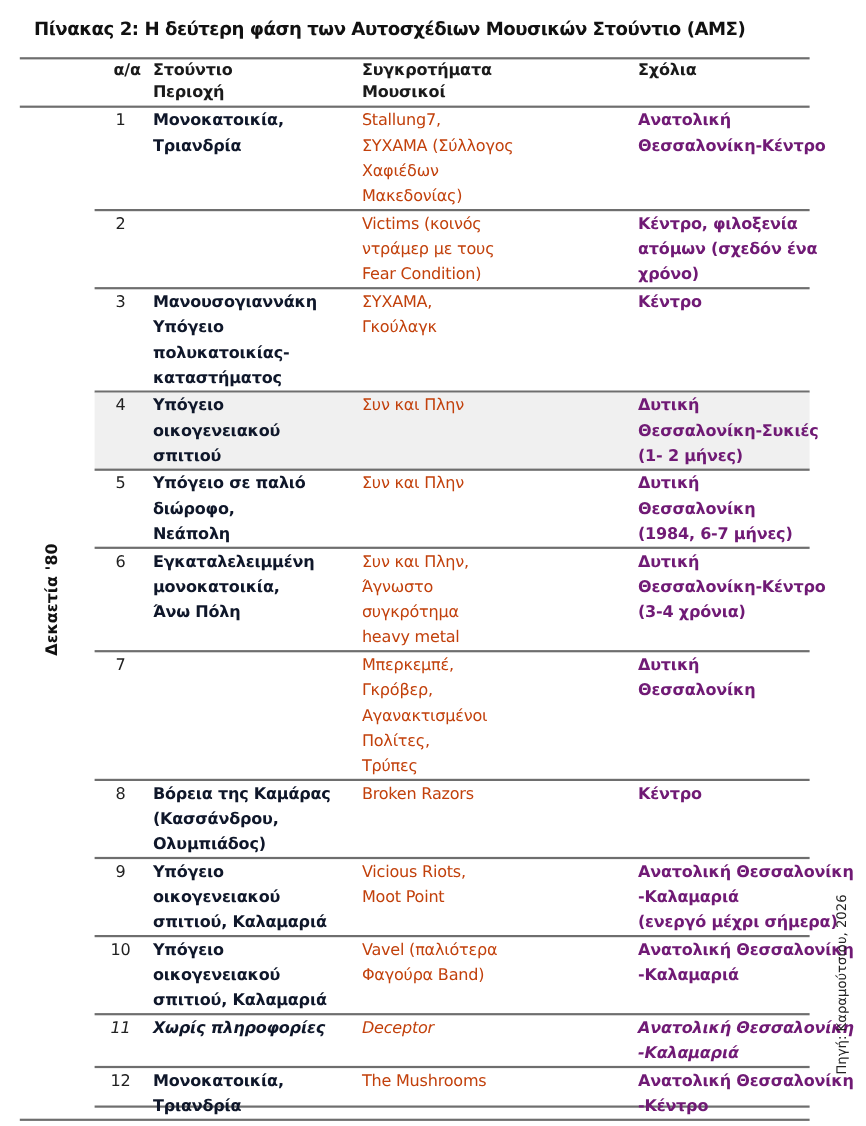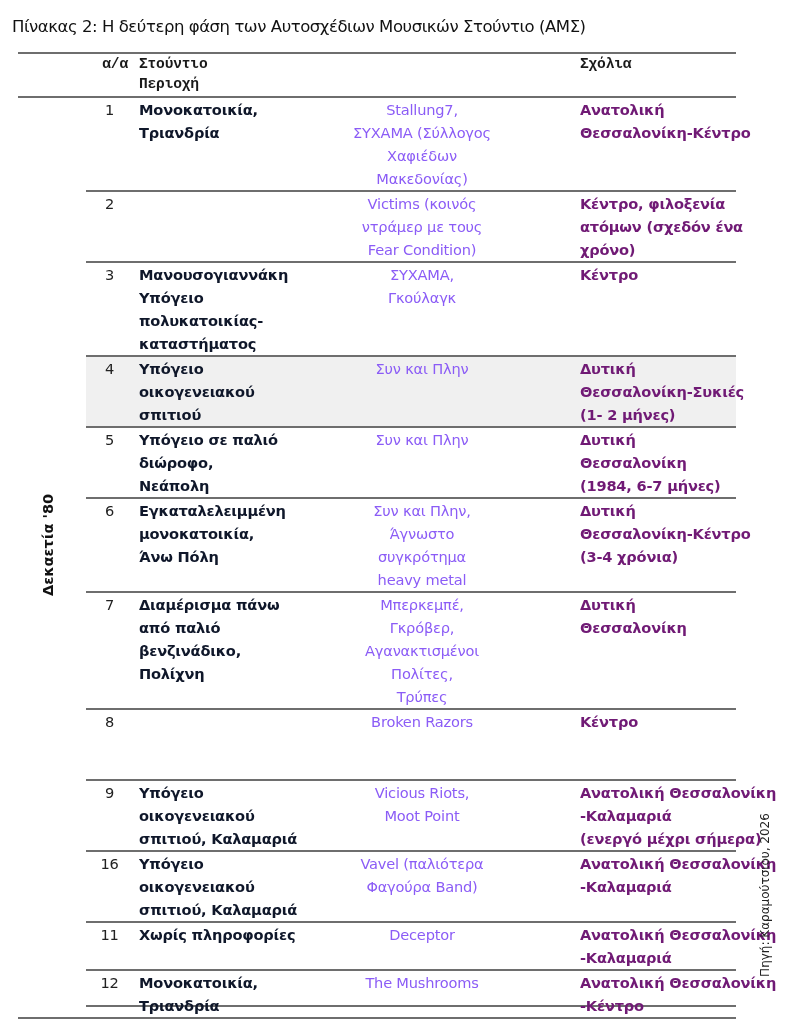--- a/index.html
+++ b/index.html
@@ -1,22 +1,22 @@
 <!DOCTYPE html>
 <html><head>
 <meta charset="utf-8">
 <style>
   html, body { margin: 0; padding: 0; background: #ffffff; }
   body {
     width: 787px; height: 1024px; position: relative; overflow: hidden;
     font-family: "DejaVu Sans", sans-serif; color: #1a1a1a;
   }
   .title {
-    position: absolute; left: 12px; top: 17px;
-    font-family: "DejaVu Sans", sans-serif; font-weight: normal;
+    position: absolute; left: 31px; top: 17px;
+    font-family: "DejaVu Sans", sans-serif; font-weight: bold;
     font-size: 16.5px; letter-spacing: -0.45px; color: #111;
     white-space: nowrap;
   }
   .tbl {
     position: absolute; left: 18px; top: 52px; width: 718px;
   }
   .hline-full { position: absolute; left: 0; width: 718px; height: 2px; background: #6e6e6e; }
   .row {
     position: absolute; left: 68px; width: 650px;
     border-bottom: 2px solid #6e6e6e; box-sizing: border-box;
@@ -24,26 +24,26 @@
   .row.shaded { background: #f0f0f0; }
   .hdr { position: absolute; left: 68px; width: 650px; top: 2px; height: 42px; }
   .cell {
     position: absolute; top: 0; font-size: 14.6px; line-height: 23px;
     letter-spacing: -0.2px; white-space: pre-line;
   }
   .c1 { left: 0; width: 47px; text-align: center; }
   .c2 { left: 53px; width: 190px; }
   .c3 { left: 243px; width: 186px; }
   .c4 { left: 454px; width: 222px; margin-left: 40px; }
-  .hdr .cell { font-weight: bold; line-height: 20px; font-size: 14.6px; font-family: Liberation Mono, monospace; }
+  .hdr .cell { font-weight: bold; line-height: 20px; font-size: 14.6px; }
   .hdr .c1 { text-align: right; width: 42px; }
   .row .c2, .row .c4 { font-weight: 600; }
   .row .c2 { color: #0f172a; }
   .row .c4 { color: #701a75; }
-  .row .c3 { color: #8b5cf6; text-align: center; }
+  .row .c3 { color: #c2410c; }
   .row .c1 { color: #222; }
   .decade {
     position: absolute; left: 48px; top: 545px;
     transform: translate(-50%, -50%) rotate(-90deg);
     font-weight: bold; font-size: 14.5px; white-space: nowrap; color: #111;
   }
   .source {
     position: absolute; left: 765px; top: 895px;
     transform: translate(-50%, -50%) rotate(-90deg);
     font-size: 12px; white-space: nowrap; color: #222;
@@ -53,20 +53,22 @@
 <body>
 
 <div class="title">Πίνακας 2: Η δεύτερη φάση των Αυτοσχέδιων Μουσικών Στούντιο (ΑΜΣ)</div>
 
 <div class="tbl">
   <div class="hline-full" style="top:0"></div>
   <div class="hdr">
     <div class="cell c1">α/α</div>
     <div class="cell c2">Στούντιο
 Περιοχή</div>
+    <div class="cell c3">Συγκροτήματα
+Μουσικοί</div>
     <div class="cell c4">Σχόλια</div>
   </div>
   <div class="hline-full" style="top:44px"></div>
   <div id="rows">
       <div class="row" style="top: 46px; height: 94px;">
         <div class="cell c1">1</div>
         <div class="cell c2">Μονοκατοικία,
 Τριανδρία</div>
         <div class="cell c3">Stallung7,
 ΣΥΧΑΜΑ (Σύλλογος
@@ -122,59 +124,58 @@
         <div class="cell c3">Συν και Πλην,
 Άγνωστο
 συγκρότημα
 heavy metal</div>
         <div class="cell c4">Δυτική
 Θεσσαλονίκη-Κέντρο
 (3-4 χρόνια)</div>
       </div>
       <div class="row" style="top: 541px; height: 117px;">
         <div class="cell c1">7</div>
-        <div class="cell c2">Διαμέρισμα πάνω
-από παλιό
-βενζινάδικο,
-Πολίχνη</div>
         <div class="cell c3">Μπερκεμπέ,
 Γκρόβερ,
 Αγανακτισμένοι
 Πολίτες,
 Τρύπες</div>
         <div class="cell c4">Δυτική
 Θεσσαλονίκη</div>
       </div>
       <div class="row" style="top: 658px; height: 71px;">
         <div class="cell c1">8</div>
+        <div class="cell c2">Βόρεια της Καμάρας
+(Κασσάνδρου,
+Ολυμπιάδος)</div>
         <div class="cell c3">Broken Razors</div>
         <div class="cell c4">Κέντρο</div>
       </div>
       <div class="row" style="top: 729px; height: 71px;">
         <div class="cell c1">9</div>
         <div class="cell c2">Υπόγειο
 οικογενειακού
 σπιτιού, Καλαμαριά</div>
         <div class="cell c3">Vicious Riots,
 Moot Point</div>
         <div class="cell c4">Ανατολική Θεσσαλονίκη
 -Καλαμαριά
 (ενεργό μέχρι σήμερα)</div>
       </div>
       <div class="row" style="top: 800px; height: 71px;">
-        <div class="cell c1">16</div>
+        <div class="cell c1">10</div>
         <div class="cell c2">Υπόγειο
 οικογενειακού
 σπιτιού, Καλαμαριά</div>
         <div class="cell c3">Vavel (παλιότερα
 Φαγούρα Band)</div>
         <div class="cell c4">Ανατολική Θεσσαλονίκη
 -Καλαμαριά</div>
       </div>
-      <div class="row" style="top: 871px; height: 48px;">
+      <div class="row" style="top: 871px; height: 48px; font-style: italic;">
         <div class="cell c1">11</div>
         <div class="cell c2">Χωρίς πληροφορίες</div>
         <div class="cell c3">Deceptor</div>
         <div class="cell c4">Ανατολική Θεσσαλονίκη
 -Καλαμαριά</div>
       </div>
       <div class="row" style="top: 919px; height: 36px;">
         <div class="cell c1">12</div>
         <div class="cell c2">Μονοκατοικία,
 Τριανδρία</div>

